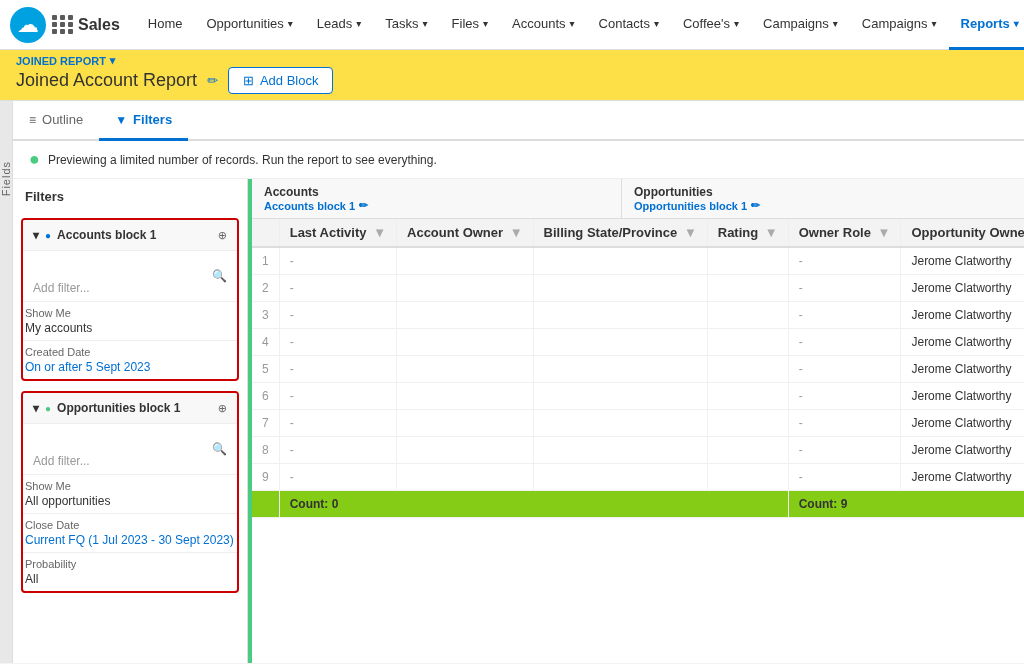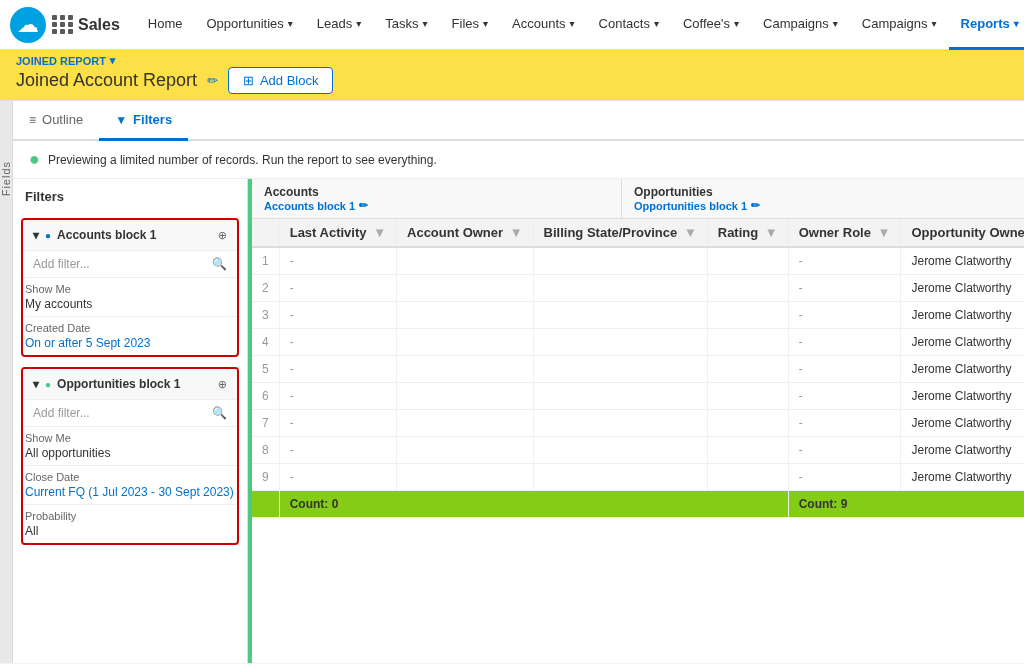--- a/index.html
+++ b/index.html
@@ -129,21 +129,21 @@
     .filter-block-title {
       display: flex; align-items: center; gap: 6px; font-size: 12px; font-weight: 600;
     }
     .filter-dot-blue { color: #0070d2; font-size: 10px; }
     .filter-dot-green { color: #4bca81; font-size: 10px; }
     .filter-block-caret { color: #666; font-size: 11px; }
     .filter-add-row {
       display: flex; align-items: center; justify-content: space-between;
       padding: 6px 10px; border-top: 1px solid #eee;
     }
-    .filter-add-text { color: #999; font-size: 12px; }
+    .filter-add-text { color: #999; font-size: 12px; margin-top: 24px; }
     .filter-search-icon { color: #999; font-size: 12px; }
     .filter-row {
       padding: 5px 2px; border-top: 1px solid #eee;
     }
     .filter-label { font-size: 11px; color: #666; margin-bottom: 2px; }
     .filter-value { font-size: 12px; color: #0070d2; }
     .filter-value-black { font-size: 12px; color: #333; }
 
     
     .table-area {

